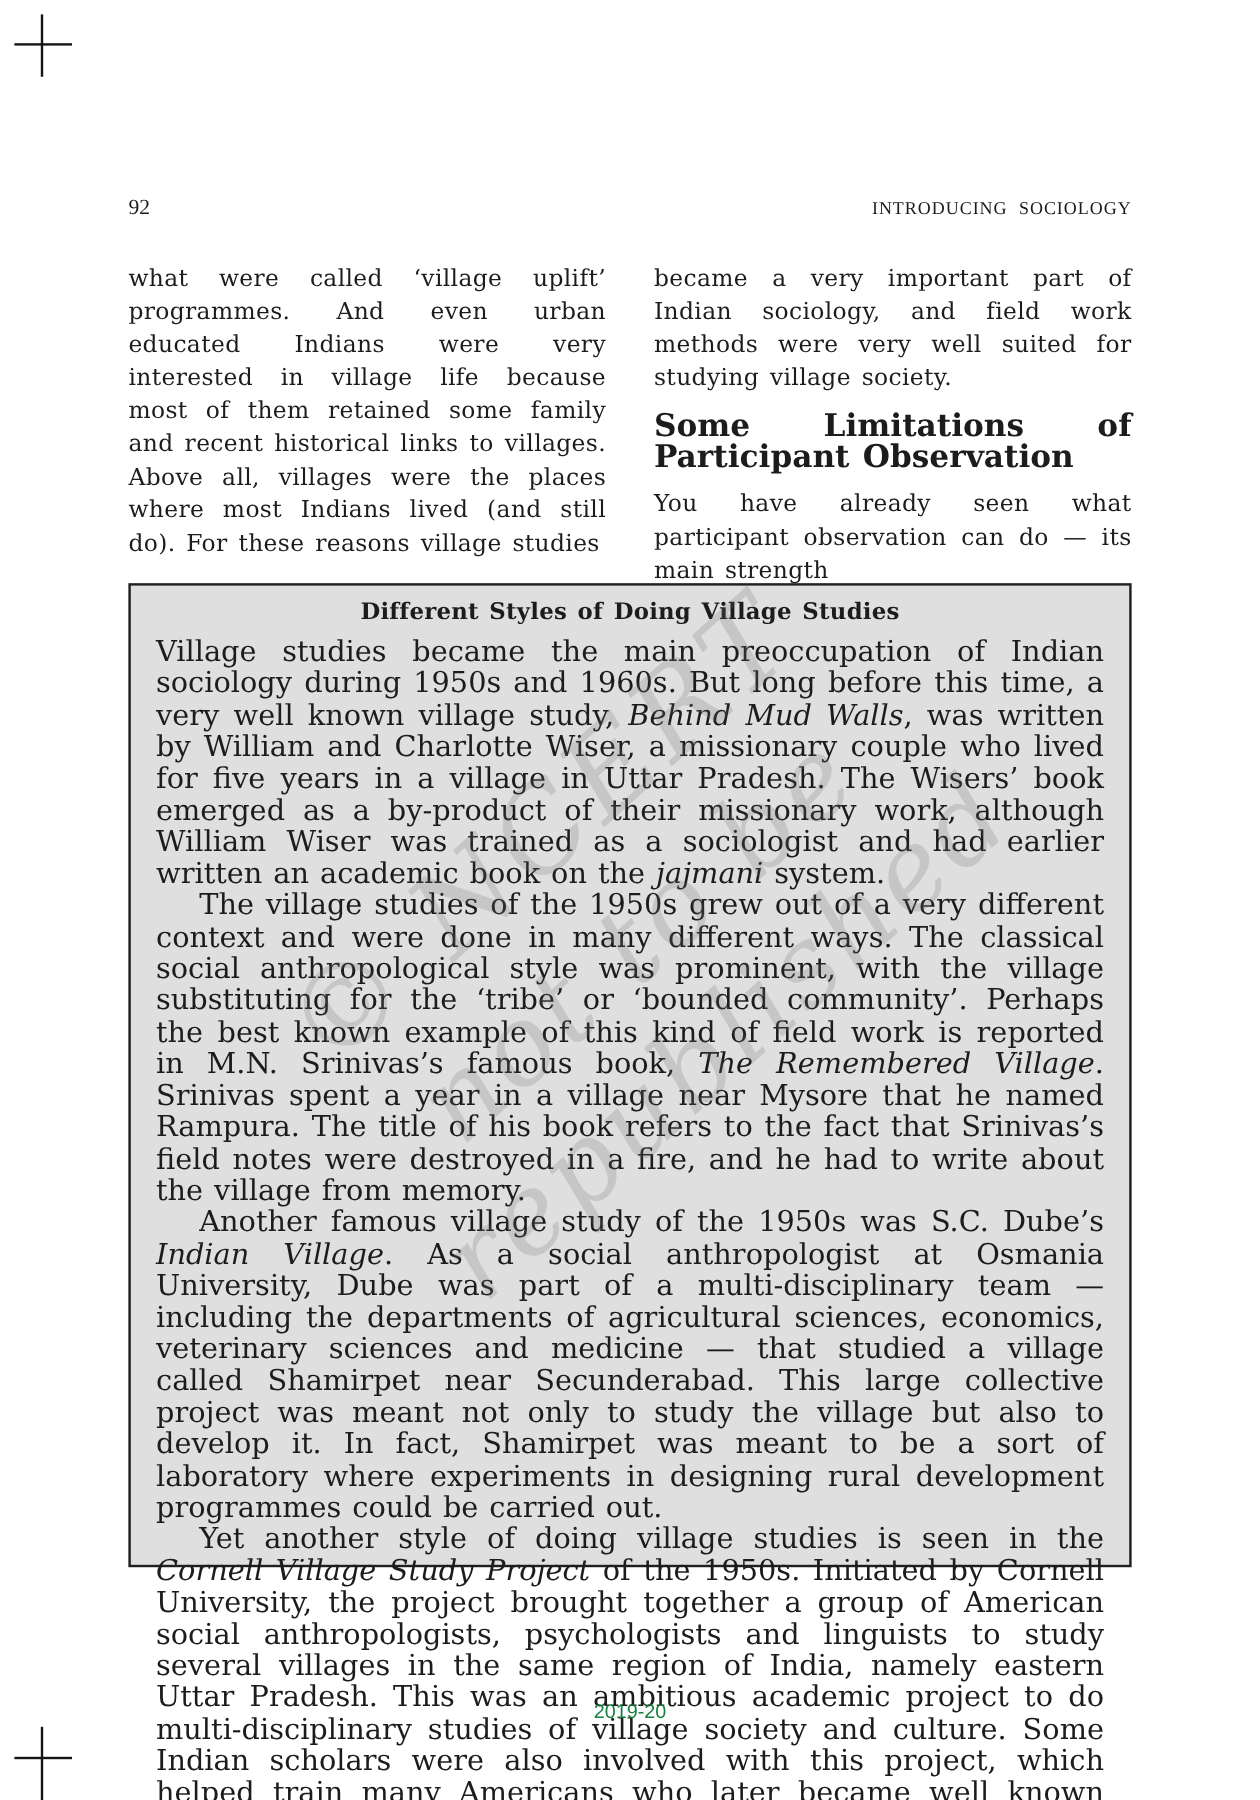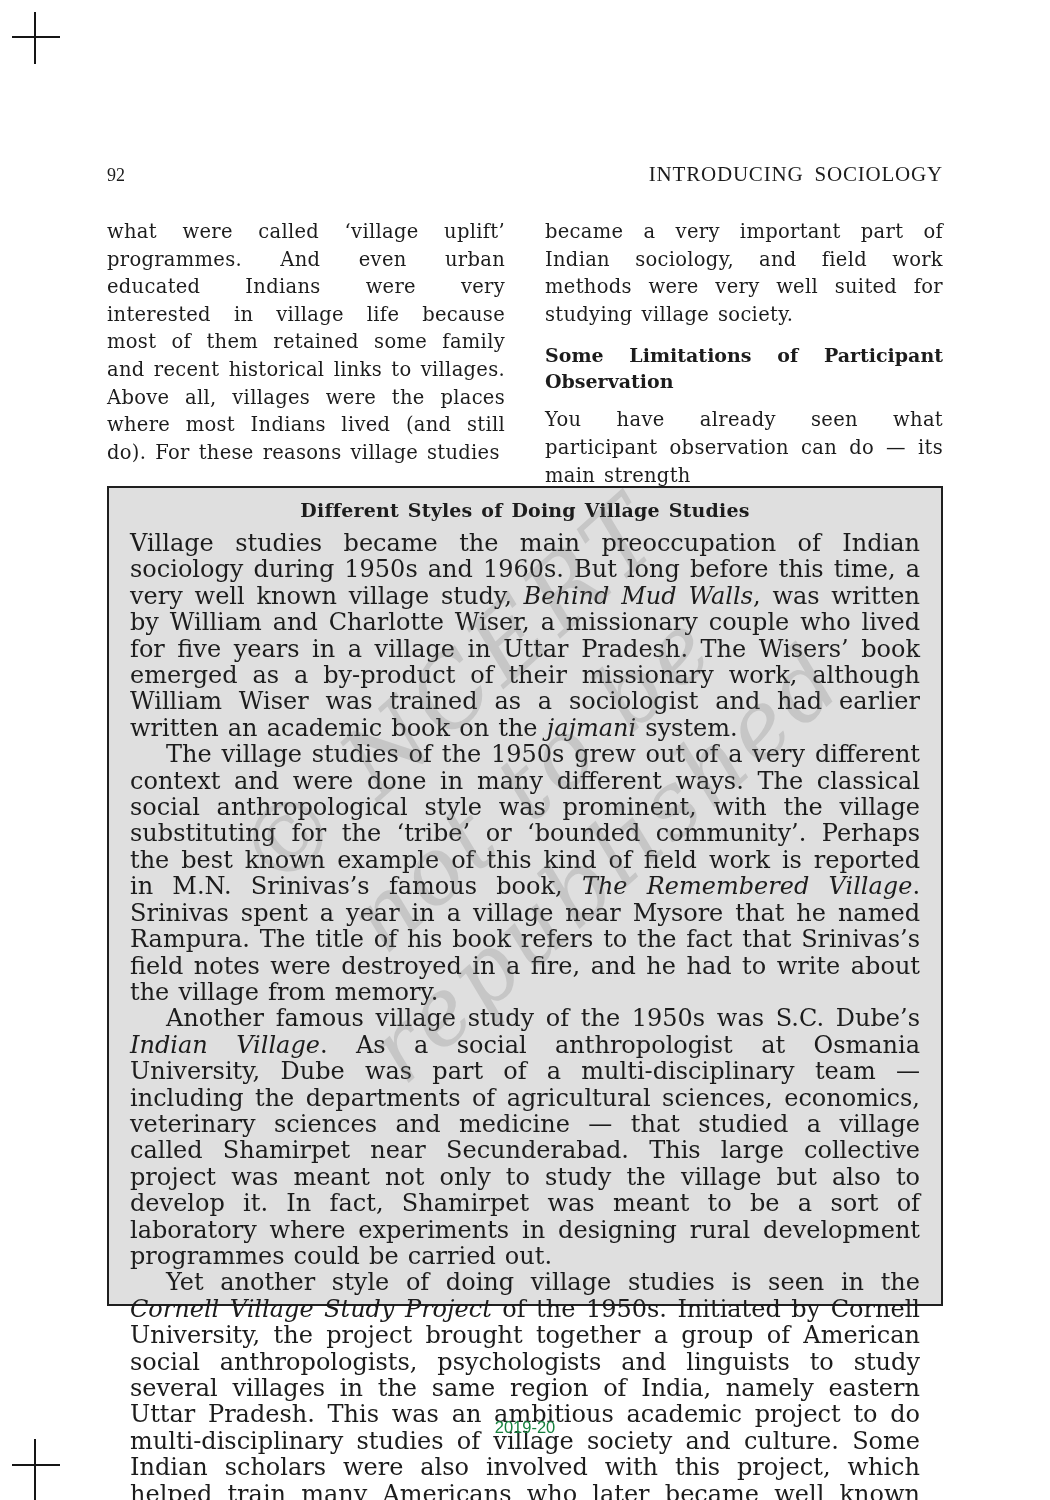--- a/index.html
+++ b/index.html
@@ -23,38 +23,38 @@
   .rm-bl-h { left: 12px; top: 1464px; }
   .rm-bl-v { left: 34px; top: 1439px; height: 61px; }
 
   
   .header {
     position: absolute;
     left: 107px; top: 162px; width: 836px;
     display: flex; justify-content: space-between; align-items: baseline; font-family: Liberation Serif, serif;
   }
   .page-number { font-size: 18px; }
-  .running-head { font-size: 21px; letter-spacing: 0.8px; word-spacing: 5px; }
+  .running-head { font-size: 15px; letter-spacing: 0.8px; word-spacing: 5px; }
 
   
   .columns {
     position: absolute;
     left: 107px; top: 218px; width: 836px;
     display: flex; gap: 40px;
   }
   .col { width: 398px; }
   .col p {
     font-size: 19.5px;
     line-height: 27.6px;
     text-align: justify;
     letter-spacing: 0.3px;
     word-spacing: 2.5px;
   }
   .section-heading {
-    font-size: 19px;
+    font-size: 26px;
     font-weight: bold;
     line-height: 26px;
     margin-top: 14px;
     margin-bottom: 12px;
     text-align: justify;
     word-spacing: 2px;
   }
 
   
   .infobox {

